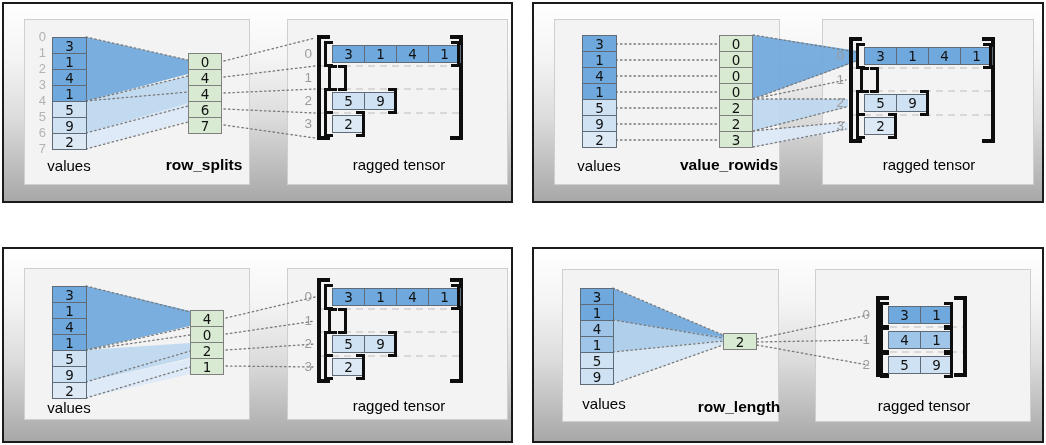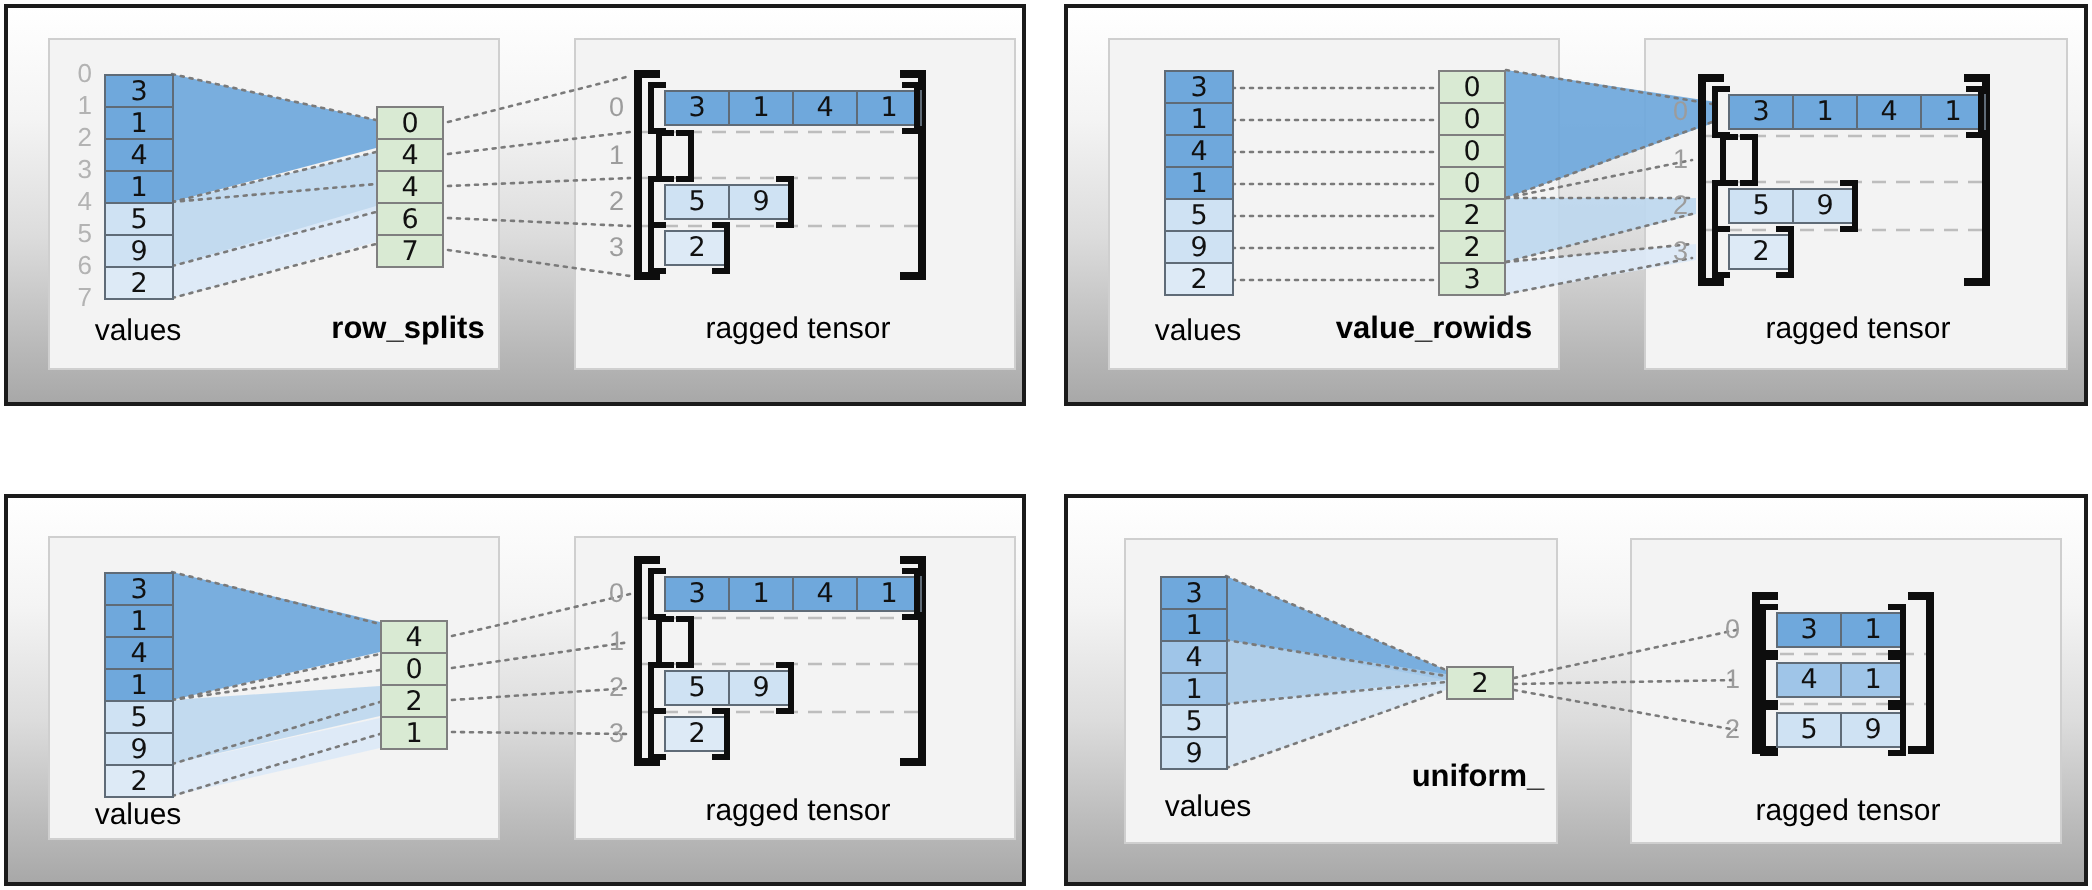--- a/index.html
+++ b/index.html
@@ -138,21 +138,21 @@
   <div class="c l" style="left:48px;top:111px">9</div>
   <div class="c xl" style="left:48px;top:127px">2</div>
   <div class="c g" style="left:185px;top:31px">0</div>
   <div class="c g" style="left:185px;top:47px">0</div>
   <div class="c g" style="left:185px;top:63px">0</div>
   <div class="c g" style="left:185px;top:79px">0</div>
   <div class="c g" style="left:185px;top:95px">2</div>
   <div class="c g" style="left:185px;top:111px">2</div>
   <div class="c g" style="left:185px;top:127px">3</div>
   <div class="lb" style="left:25px;top:153px;width:80px">values</div>
-  <div class="lb lbb" style="left:128px;top:152px;width:110px">value_rowids</div>
+  <div class="lb lbb" style="left:140px;top:152px;width:110px">value_rowids</div>
   <div class="obl" style="left:315px;top:33px;height:106px"></div>
   <div class="obr" style="left:448px;top:33px;height:106px"></div>
   <div class="rx" style="left:294px;top:43px">0</div>
   <div class="rx" style="left:294px;top:67px">1</div>
   <div class="rx" style="left:294px;top:90px">2</div>
   <div class="rx" style="left:294px;top:113px">3</div>
   <div class="bl" style="left:322px;top:39px"></div>
   <div class="c tc d" style="left:330px;top:43px">3</div>
   <div class="c tc d" style="left:362px;top:43px">1</div>
   <div class="c tc d" style="left:394px;top:43px">4</div>
@@ -256,21 +256,21 @@
     </g>
   </svg>
   <div class="c d" style="left:46px;top:39px;width:34px">3</div>
   <div class="c d" style="left:46px;top:55px;width:34px">1</div>
   <div class="c m" style="left:46px;top:71px;width:34px">4</div>
   <div class="c m" style="left:46px;top:87px;width:34px">1</div>
   <div class="c l" style="left:46px;top:103px;width:34px">5</div>
   <div class="c l" style="left:46px;top:119px;width:34px">9</div>
   <div class="c g" style="left:189px;top:84px">2</div>
   <div class="lb" style="left:30px;top:146px;width:80px">values</div>
-  <div class="lb lbb" style="left:150px;top:131px;width:110px">uniform_</div>
+  <div class="lb lbb" style="left:150px;top:149px;width:110px">row_length</div>
   <div class="obl" style="left:342px;top:47px;height:81px"></div>
   <div class="obr" style="left:420px;top:47px;height:81px"></div>
   <div class="rx" style="left:320px;top:57px">0</div>
   <div class="rx" style="left:320px;top:82px">1</div>
   <div class="rx" style="left:320px;top:107px">2</div>
   <div class="bl" style="left:346px;top:53px"></div>
   <div class="c tc d" style="left:354px;top:57px">3</div>
   <div class="c tc d" style="left:386px;top:57px">1</div>
   <div class="br" style="left:410px;top:53px"></div>
   <div class="bl" style="left:346px;top:78px"></div>

